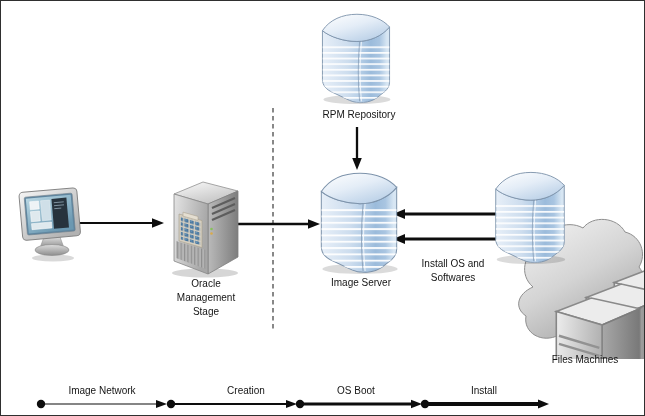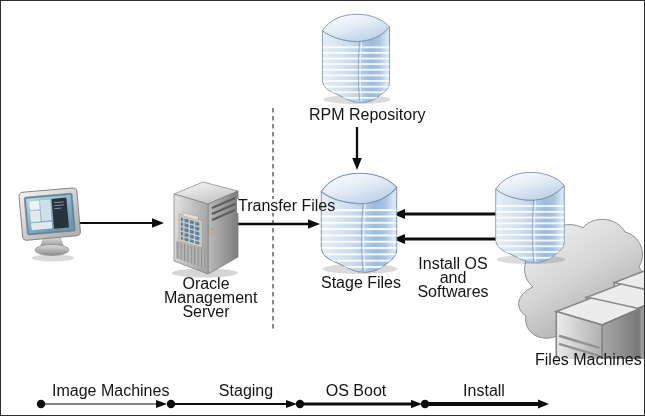--- a/index.html
+++ b/index.html
@@ -2,21 +2,21 @@
 <html><head>
 <meta charset="utf-8">
 <style>
   html,body{margin:0;padding:0;background:#ffffff;}
   .canvas{
     position:relative;width:645px;height:416px;background:#ffffff;
     border:1px solid #2f2f2f;box-sizing:border-box;overflow:hidden;
     font-family:"Liberation Sans",sans-serif;
   }
   .lbl{
-    position:absolute;font-size:16px;line-height:14px;color:#141414;
+    position:absolute;font-size:10px;line-height:14px;color:#141414;
     text-align:center;
   }
   .nowrap{white-space:nowrap;}
   .whitebg{background:#ffffff;padding:0 1px;}
   svg.icon{position:absolute;}
   .z1{z-index:1}.z2{z-index:2}.z3{z-index:3}
 </style>
 </head>
 <body>
 
@@ -226,31 +226,30 @@
     <g transform="translate(18,95) scale(1.05)">
         <use href="#sym-smalltower"></use>
       </g>
   </svg>
 
   <svg class="icon z2" style="left:489px;top:164px" width="80" height="100" viewBox="0 0 86 108">
       <use href="#sym-stack"></use>
     </svg>
 
 
-  <div class="lbl z3" style="left:163px;top:276px;width:84px">Oracle Management Server</div>
-
-  <div class="lbl nowrap whitebg z3" style="left:236px;top:198px;width:76px">Transfer Files</div>
+  <div class="lbl z3" style="left:163px;top:276px;width:84px">Oracle Management Stage</div>
+
 
   <div class="lbl nowrap z3" style="left:308px;top:107px;width:100px">RPM Repository</div>
 
-  <div class="lbl nowrap z3" style="left:310px;top:275px;width:100px">Stage Files</div>
+  <div class="lbl nowrap z3" style="left:310px;top:275px;width:100px">Image Server</div>
 
 
   <div class="lbl z3" style="left:406px;top:256px;width:92px">Install OS and Softwares</div>
 
   <div class="lbl nowrap z3" style="left:534px;top:352px;width:100px">Files Machines</div>
 
-  <div class="lbl nowrap z3" style="left:51px;top:383px;width:100px">Image Machines</div>
-  <div class="lbl nowrap z3" style="left:195px;top:383px;width:100px">Staging</div>
+  <div class="lbl nowrap z3" style="left:51px;top:383px;width:100px">Image Network</div>
+  <div class="lbl nowrap z3" style="left:195px;top:383px;width:100px">Creation</div>
   <div class="lbl nowrap z3" style="left:305px;top:383px;width:100px">OS Boot</div>
   <div class="lbl nowrap z3" style="left:433px;top:383px;width:100px">Install</div>
 
 </div>
 
 </body></html>

